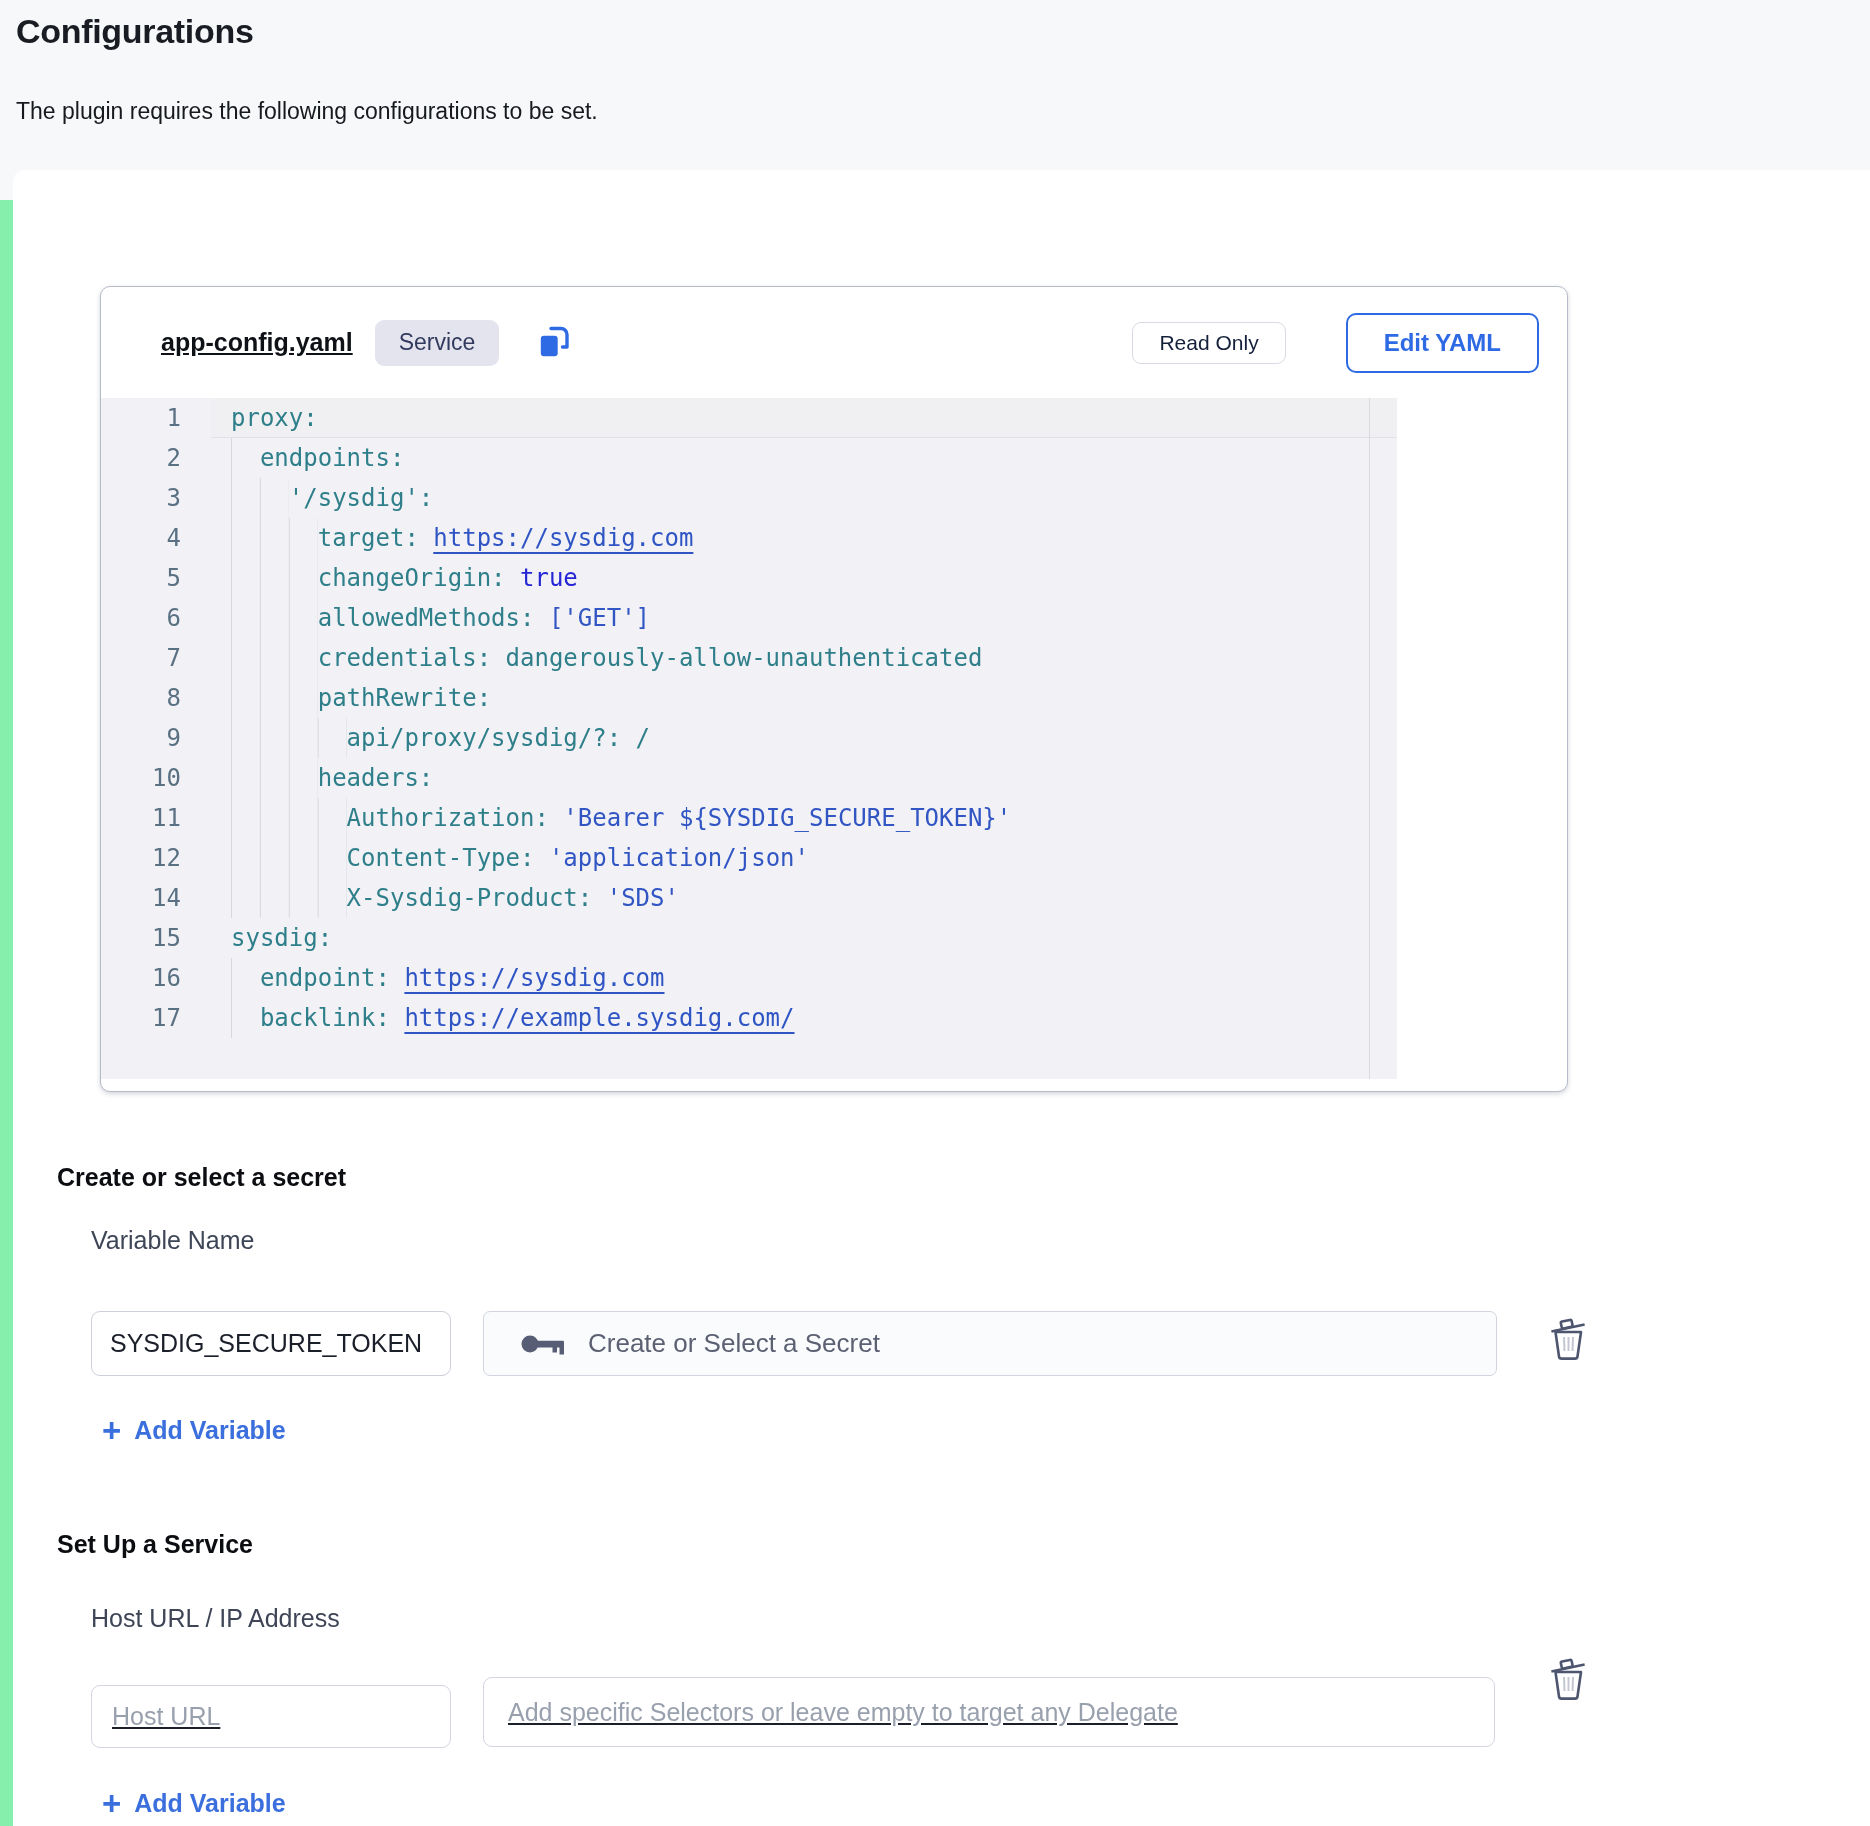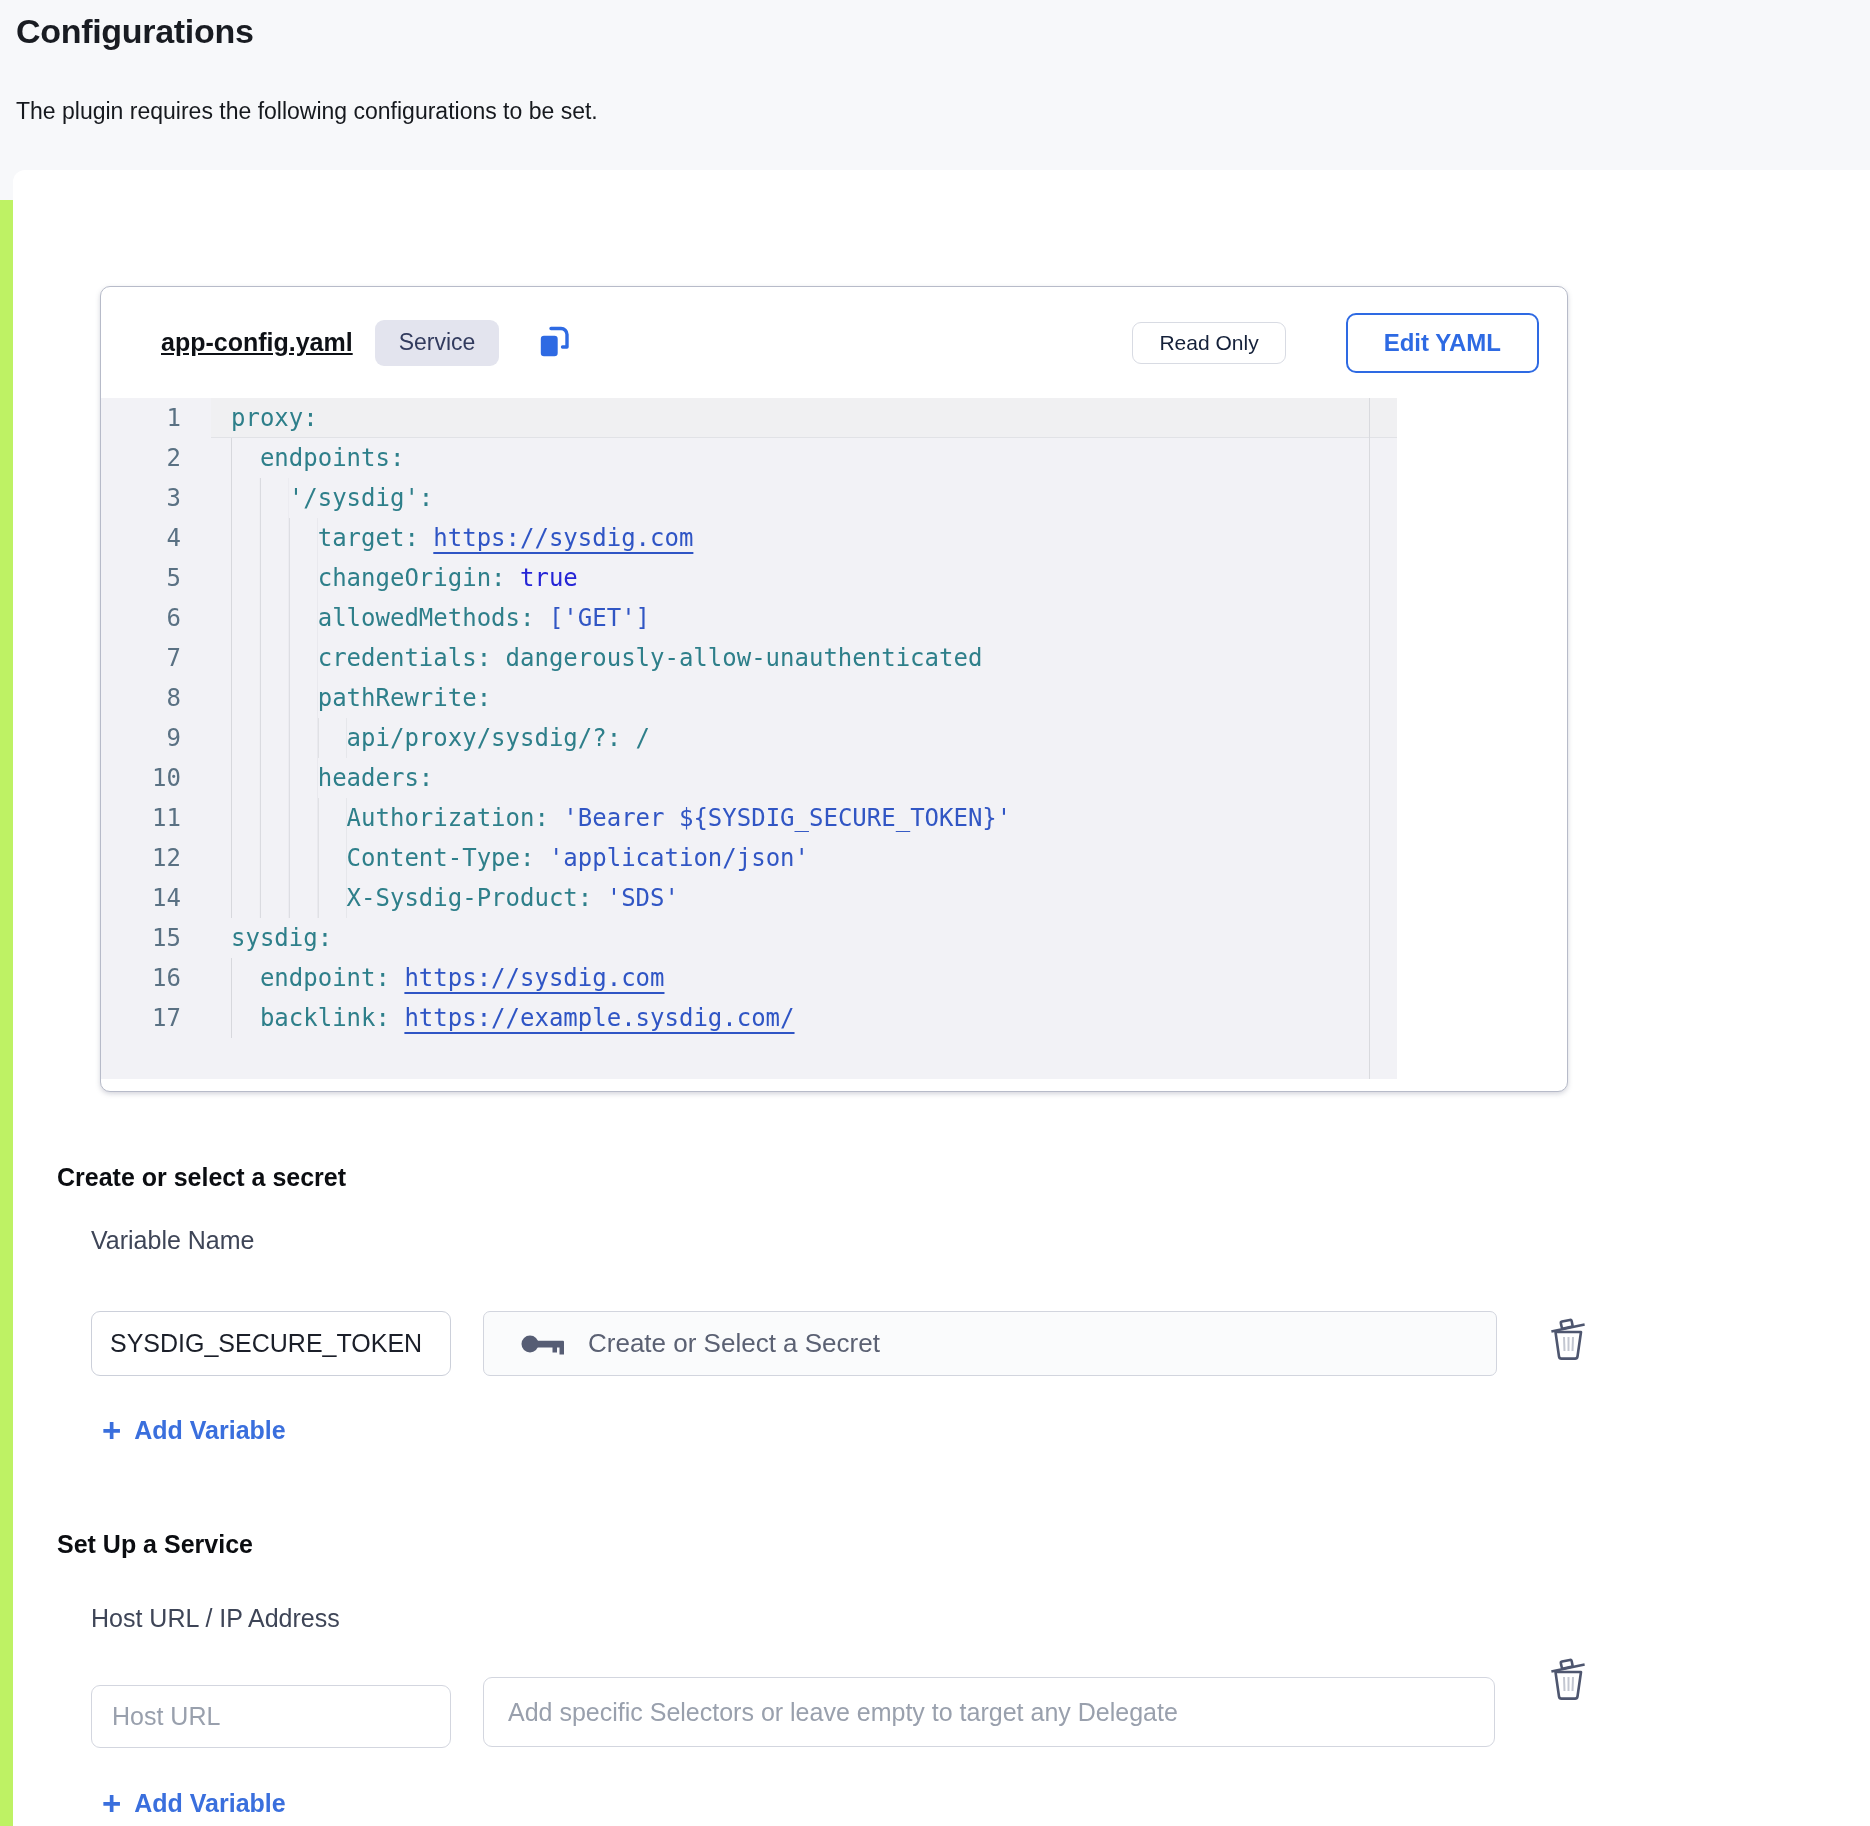--- a/index.html
+++ b/index.html
@@ -1,16 +1,16 @@
 <!DOCTYPE html>
 <html><head>
 <meta charset="utf-8">
 <style>
   html,body{margin:0;padding:0;background:#fff;}
-  .page{position:relative;width:1870px;height:1826px;background:#bef264;overflow:hidden;
+  .page{position:relative;width:1870px;height:1826px;background:#86efac;overflow:hidden;
         font-family:"Liberation Sans",sans-serif;}
   .topband{position:absolute;left:0;top:0;width:1870px;height:200px;background:#f7f8fa;}
   .panel{position:absolute;left:13px;top:170px;width:1857px;height:1656px;background:#fff;
          border-top-left-radius:12px;}
   .page-title{position:absolute;left:16px;top:12px;font-size:34px;font-weight:700;color:#191c22;
               letter-spacing:-0.3px;margin:0;}
   .subtitle{position:absolute;left:16px;top:98px;font-size:23px;color:#16191e;margin:0;}
 
   
   .card{position:absolute;left:100px;top:286px;width:1468px;height:806px;background:#fff;
@@ -55,21 +55,21 @@
   .secret-select span{font-size:26px;color:#5b6173;}
   .trash-btn{position:absolute;width:46px;height:50px;background:none;border:none;padding:0;cursor:pointer;}
   #trash-1{left:1546px;top:1313px;}
   #trash-2{left:1546px;top:1653px;}
   .add-var{position:absolute;left:102px;display:flex;align-items:center;gap:13px;color:#3a6fdd;
         font-size:25px;font-weight:700;background:none;border:none;padding:0;cursor:pointer;font-family:inherit;}
   .add-var .plus{font-size:33px;font-weight:700;line-height:28px;}
   #add-var-1{top:1416px;}
   #add-var-2{top:1789px;}
   .text-input{position:absolute;border:1.5px solid #d3d6df;border-radius:9px;font-size:25px;
-        box-sizing:border-box;font-family:inherit;color:#1b1f29;background:#fff;}
+        box-sizing:border-box;font-family:inherit;color:#1b1f29;background:#fff;text-decoration:underline;}
   .text-input::placeholder{color:#99a0ad;}
   #host-input{left:91px;top:1685px;width:360px;height:63px;padding:0 20px;}
   #selectors-input{left:483px;top:1677px;width:1012px;height:70px;padding:16px 24px;}
 </style>
 </head>
 <body>
 
 <div class="page">
   <div class="topband"></div>
   <div class="panel"></div>

